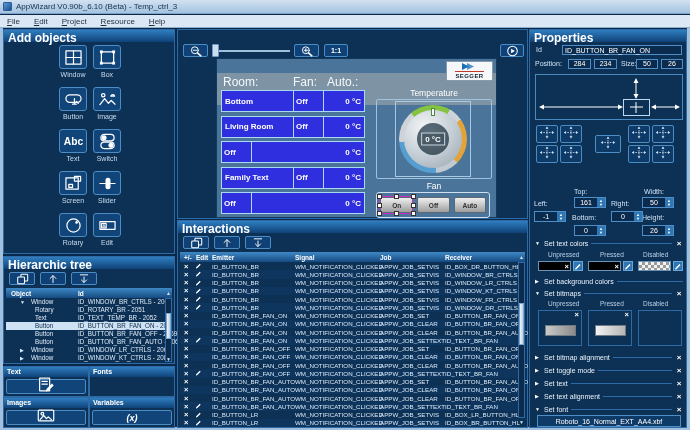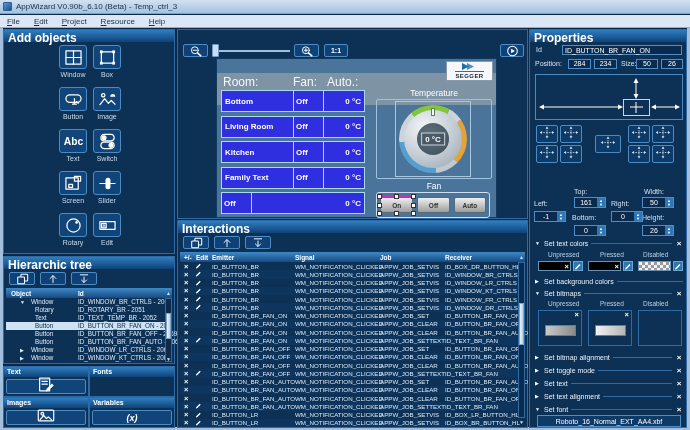--- a/index.html
+++ b/index.html
@@ -378,21 +378,20 @@
       <div class="rc-name">Bottom</div>
       <div class="rc-fan">Off</div>
       <div class="rc-temp">0 °C</div>
     </div>
         <div class="room-row">
       <div class="rc-name">Living Room</div>
       <div class="rc-fan">Off</div>
       <div class="rc-temp">0 °C</div>
     </div>
         <div class="room-row">
-      <div class="rc-name">Kitchen</div>
       <div class="rc-fan">Off</div>
       <div class="rc-temp">0 °C</div>
     </div>
         <div class="room-row">
       <div class="rc-name">Family Text</div>
       <div class="rc-fan">Off</div>
       <div class="rc-temp">0 °C</div>
     </div>
         <div class="room-row">
       <div class="rc-fan">Off</div>

